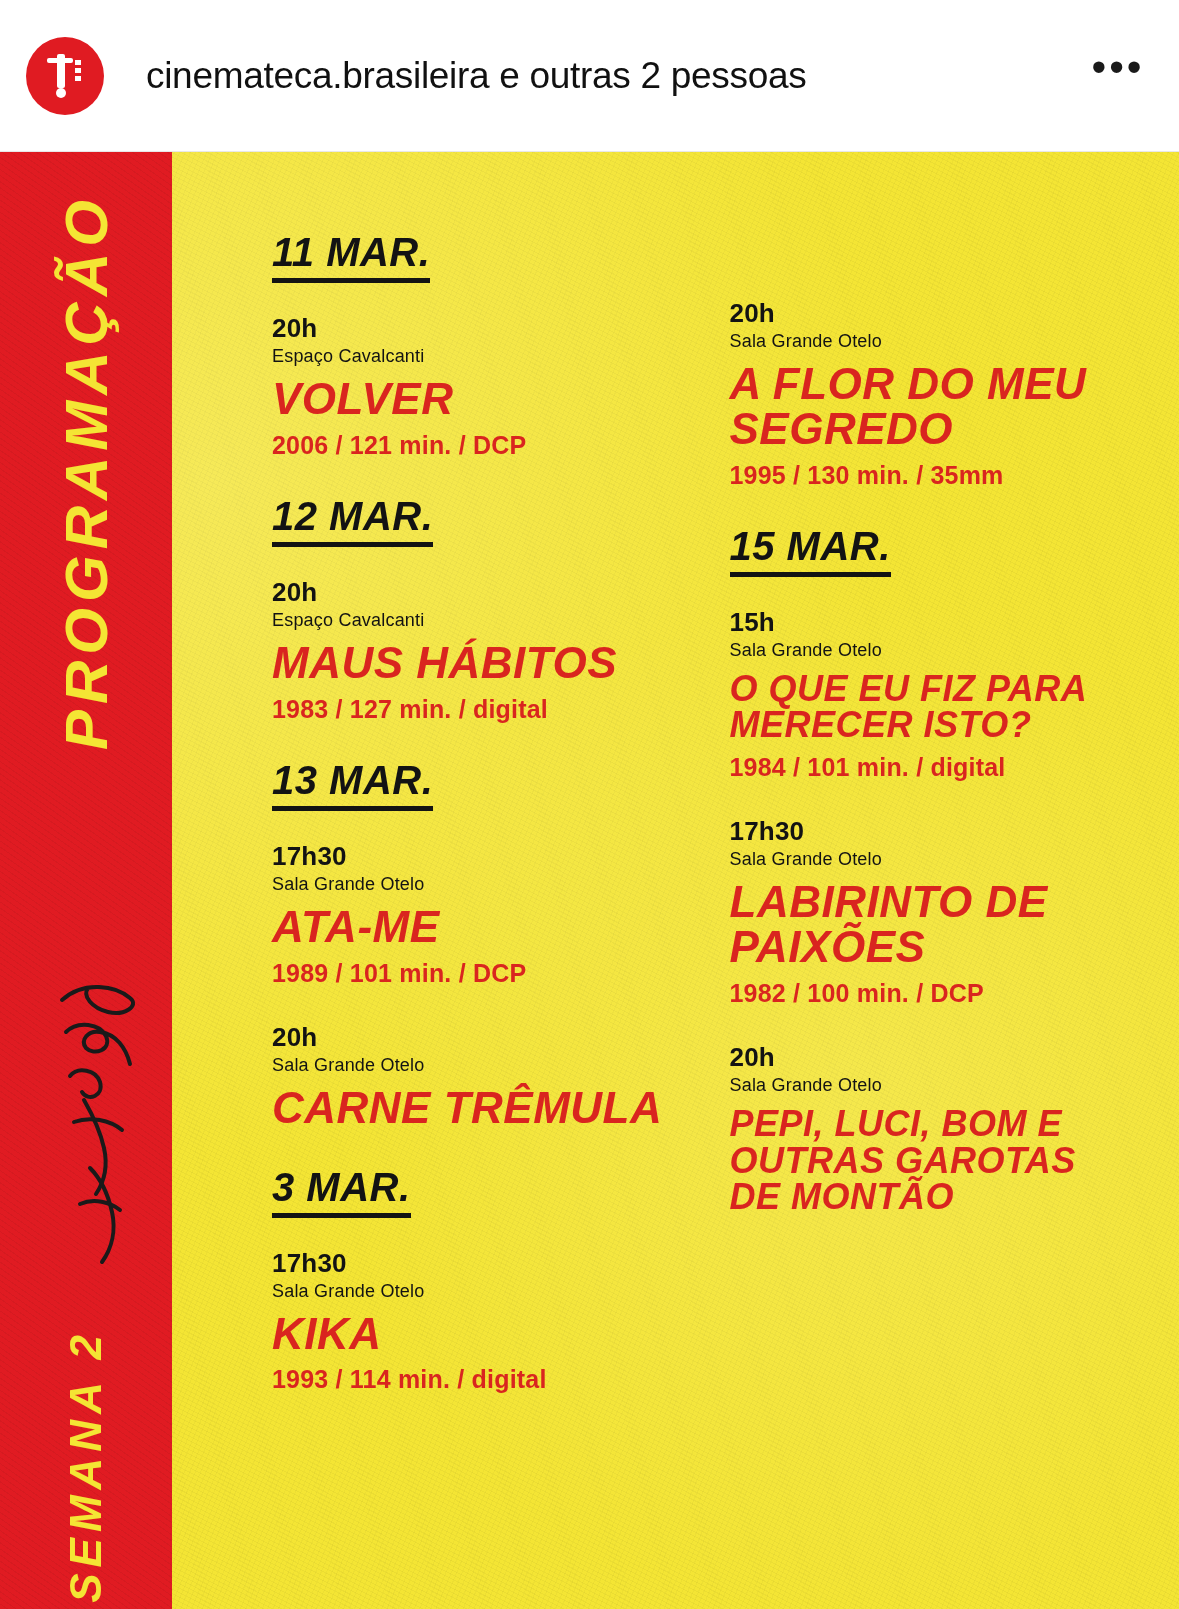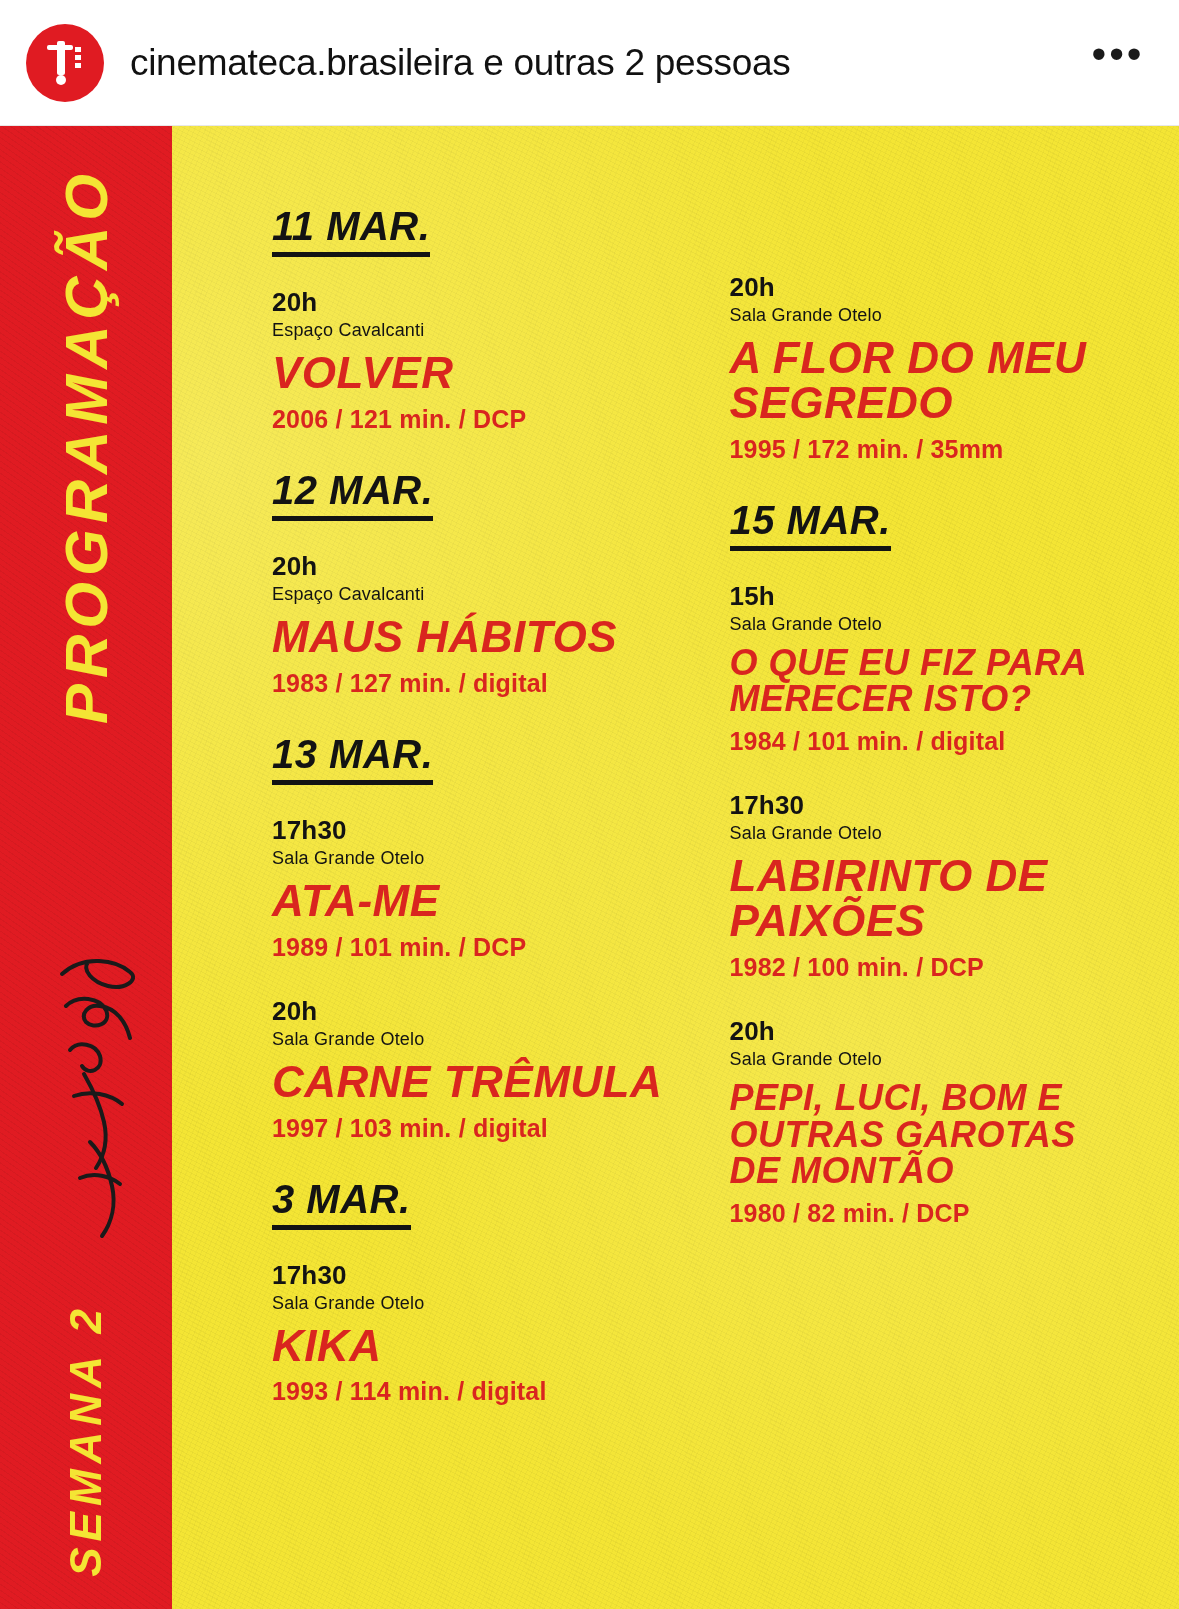--- a/index.html
+++ b/index.html
@@ -10,27 +10,28 @@
   }
   body {
     width: 1179px;
     height: 1609px;
     font-family: "Liberation Sans", sans-serif;
     overflow: hidden;
   }
 
   
   .post-header {
-    height: 126px;
+    height: 152px;
     display: flex;
     align-items: center;
     padding: 0 26px;
     box-sizing: border-box;
     background: #ffffff;
     border-bottom: 1px solid #e8e8e8;
+    gap: 16px;
   }
   .avatar {
     width: 78px;
     height: 78px;
     border-radius: 50%;
     background: #e01b22;
     flex: 0 0 auto;
     position: relative;
     overflow: hidden;
     display: flex;
@@ -244,21 +245,20 @@
         <div class="session">
           <div class="s-time">17h30</div>
           <div class="s-room">Sala Grande Otelo</div>
           <div class="s-title">ATA-ME</div>
           <div class="s-meta">1989 / 101 min. / DCP</div>
         </div>
         <div class="session">
           <div class="s-time">20h</div>
           <div class="s-room">Sala Grande Otelo</div>
           <div class="s-title">CARNE TRÊMULA</div>
-          <div class="s-meta">1997 / 103 min. / digital</div>
         </div>
       </div>
 
       <div class="day-wrap">
         <div class="day">3 MAR.</div>
         <div class="session">
           <div class="s-time">17h30</div>
           <div class="s-room">Sala Grande Otelo</div>
           <div class="s-title">KIKA</div>
           <div class="s-meta">1993 / 114 min. / digital</div>
@@ -267,21 +267,21 @@
 
     </div>
 
     <div class="col right">
 
       <div class="day-wrap">
         <div class="session">
           <div class="s-time">20h</div>
           <div class="s-room">Sala Grande Otelo</div>
           <div class="s-title">A FLOR DO MEU SEGREDO</div>
-          <div class="s-meta">1995 / 172 min. / 35mm</div>
+          <div class="s-meta">1995 / 130 min. / 35mm</div>
         </div>
       </div>
 
       <div class="day-wrap">
         <div class="day">15 MAR.</div>
         <div class="session">
           <div class="s-time">15h</div>
           <div class="s-room">Sala Grande Otelo</div>
           <div class="s-title small">O QUE EU FIZ PARA MERECER ISTO?</div>
           <div class="s-meta">1984 / 101 min. / digital</div>
@@ -289,20 +289,19 @@
         <div class="session">
           <div class="s-time">17h30</div>
           <div class="s-room">Sala Grande Otelo</div>
           <div class="s-title">LABIRINTO DE PAIXÕES</div>
           <div class="s-meta">1982 / 100 min. / DCP</div>
         </div>
         <div class="session">
           <div class="s-time">20h</div>
           <div class="s-room">Sala Grande Otelo</div>
           <div class="s-title small">PEPI, LUCI, BOM E OUTRAS GAROTAS DE MONTÃO</div>
-          <div class="s-meta">1980 / 82 min. / DCP</div>
         </div>
       </div>
 
     </div>
 
   </div>
 </div>
 
 </body></html>

